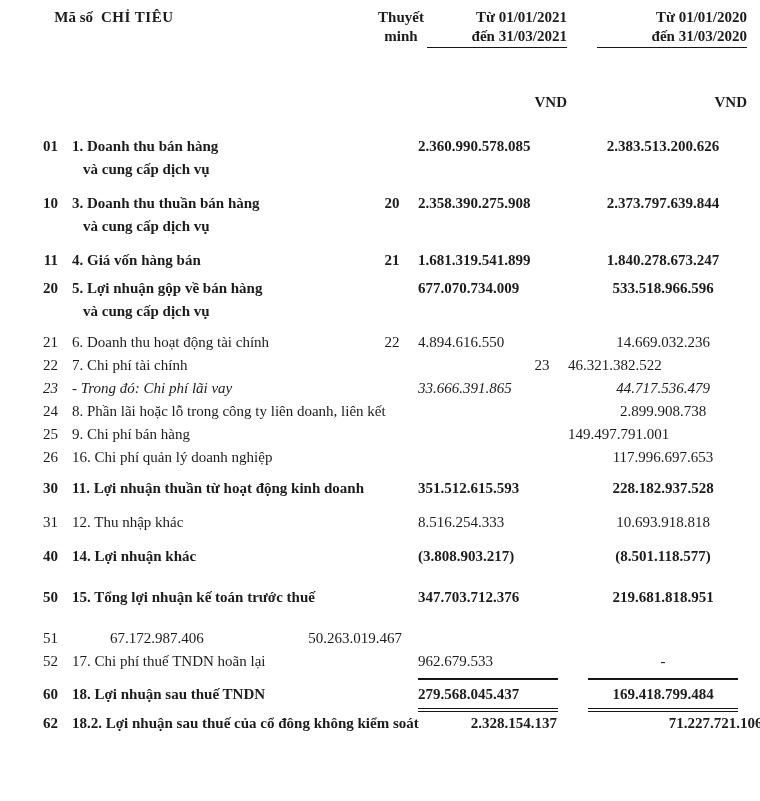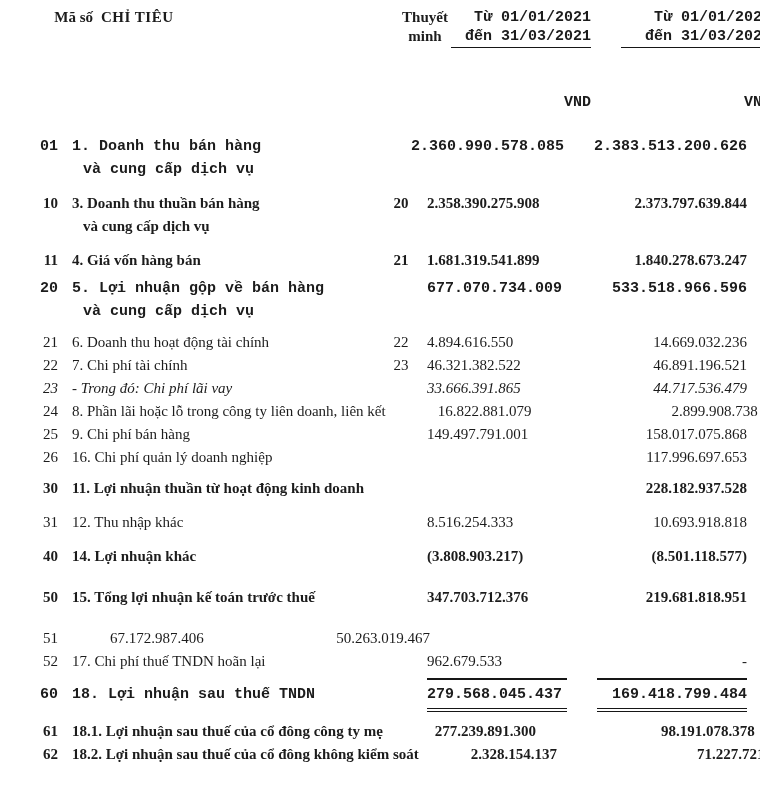--- a/index.html
+++ b/index.html
@@ -2,56 +2,56 @@
 <html><head>
 <meta charset="utf-8">
 <style>
   html,body{margin:0;padding:0;background:#ffffff;}
   body{
     width:760px;height:801px;overflow:hidden;
     font-family:"Liberation Serif","DejaVu Serif",serif;
     color:#1c1c1c;
     -webkit-font-smoothing:antialiased;
   }
-  .doc{width:760px;height:801px;padding:8px 13px 0 0;box-sizing:border-box;}
+  .doc{width:760px;height:801px;padding:8px 22px 0 0;box-sizing:border-box;}
 
   
   .hdr{display:flex;align-items:flex-start;font-weight:bold;font-size:15px;line-height:19px;}
   .h-left{flex:0 0 375px;display:flex;}
   .h-code{flex:0 0 93px;text-align:right;}
   .h-item{margin-left:8px;letter-spacing:0.5px;}
-  .h-note{flex:0 0 52px;text-align:center;margin-left:24px;}
-  .h-p{flex:0 0 140px;text-align:right;font-family:Liberation Mono, monospace;}
+  .h-note{flex:0 0 52px;text-align:center;}
+  .h-p{flex:0 0 140px;text-align:right;}
   .h-p .u{border-bottom:1.6px solid #161616;padding-bottom:1px;}
   .h-p .unit{padding-top:2px;margin-top:43px;}
   .h-sp{flex:0 0 30px;}
   .h-p2{flex:0 0 150px;}
 
   
   #rows{margin-top:23px;}
   .row{display:flex;align-items:flex-start;font-size:15px;line-height:23px;}
   .row .code{flex:0 0 58px;text-align:right;}
   .row .item{flex:1 1 auto;padding-left:14px;white-space:nowrap;}
   .row .item .cont{padding-left:11px;}
   .row .note{flex:0 0 52px;text-align:center;}
   .row .v1{flex:0 0 140px;text-align:left;}
   .row .sp{flex:0 0 30px;}
-  .row .v2{flex:0 0 150px;text-align:right;}
+  .row .v2{flex:0 0 150px;text-align:center;}
   .row.bold{font-weight:bold;}
   .row.italic{font-style:italic;}
   .row.sum .v1,.row.sum .v2{
     border-top:2px solid #161616;
     border-bottom:4px double #161616;
     padding:3px 0 2px;
   }
   .row.sum .code,.row.sum .item{padding-top:5px;}
   .gap-xs{margin-top:8px;}
   .gap-s{margin-top:11px;}
   .gap-m{margin-top:18px;}
-  .gap-l{margin-top:5px;font-family:Liberation Mono, monospace;}
+  .gap-l{margin-top:5px;}
 </style>
 </head>
 <body>
 
 <div class="doc">
 
   <div class="hdr">
     <div class="h-left">
       <div class="h-code">Mã số</div>
       <div class="h-item">CHỈ TIÊU</div>
@@ -113,57 +113,55 @@
         <div class="v1">4.894.616.550</div>
         <div class="sp"></div>
         <div class="v2">14.669.032.236</div>
       </div>
       <div class="row">
         <div class="code">22</div>
         <div class="item">7. Chi phí tài chính</div>
         <div class="note">23</div>
         <div class="v1">46.321.382.522</div>
         <div class="sp"></div>
-        <div class="v2">46.891.196.521</div>
       </div>
       <div class="row italic">
         <div class="code">23</div>
         <div class="item">- Trong đó: Chi phí lãi vay</div>
         <div class="note"></div>
         <div class="v1">33.666.391.865</div>
         <div class="sp"></div>
         <div class="v2">44.717.536.479</div>
       </div>
       <div class="row">
         <div class="code">24</div>
         <div class="item">8. Phần lãi hoặc lỗ trong công ty liên doanh, liên kết</div>
         <div class="note"></div>
-        <div class="v1">16.822.881.079</div>
         <div class="sp"></div>
         <div class="v2">2.899.908.738</div>
       </div>
       <div class="row">
         <div class="code">25</div>
         <div class="item">9. Chi phí bán hàng</div>
         <div class="note"></div>
         <div class="v1">149.497.791.001</div>
         <div class="sp"></div>
-        <div class="v2">158.017.075.868</div>
       </div>
       <div class="row">
         <div class="code">26</div>
         <div class="item">16. Chi phí quản lý doanh nghiệp</div>
         <div class="note"></div>
         <div class="sp"></div>
         <div class="v2">117.996.697.653</div>
       </div>
       <div class="row bold gap-xs">
         <div class="code">30</div>
         <div class="item">11. Lợi nhuận thuần từ hoạt động kinh doanh</div>
         <div class="note"></div>
+        <div class="v1">351.512.615.593</div>
         <div class="sp"></div>
         <div class="v2">228.182.937.528</div>
       </div>
       <div class="row gap-s">
         <div class="code">31</div>
         <div class="item">12. Thu nhập khác</div>
         <div class="note"></div>
         <div class="v1">8.516.254.333</div>
         <div class="sp"></div>
         <div class="v2">10.693.918.818</div>
@@ -200,28 +198,20 @@
         <div class="v2">-</div>
       </div>
       <div class="row bold sum gap-l">
         <div class="code">60</div>
         <div class="item">18. Lợi nhuận sau thuế TNDN</div>
         <div class="note"></div>
         <div class="v1">279.568.045.437</div>
         <div class="sp"></div>
         <div class="v2">169.418.799.484</div>
       </div>
-      <div class="row bold gap-xs">
-        <div class="code">61</div>
-        <div class="item">18.1. Lợi nhuận sau thuế của cổ đông công ty mẹ</div>
-        <div class="note"></div>
-        <div class="v1">277.239.891.300</div>
-        <div class="sp"></div>
-        <div class="v2">98.191.078.378</div>
-      </div>
       <div class="row bold">
         <div class="code">62</div>
         <div class="item">18.2. Lợi nhuận sau thuế của cổ đông không kiểm soát</div>
         <div class="note"></div>
         <div class="v1">2.328.154.137</div>
         <div class="sp"></div>
         <div class="v2">71.227.721.106</div>
       </div>
     </div>
 

